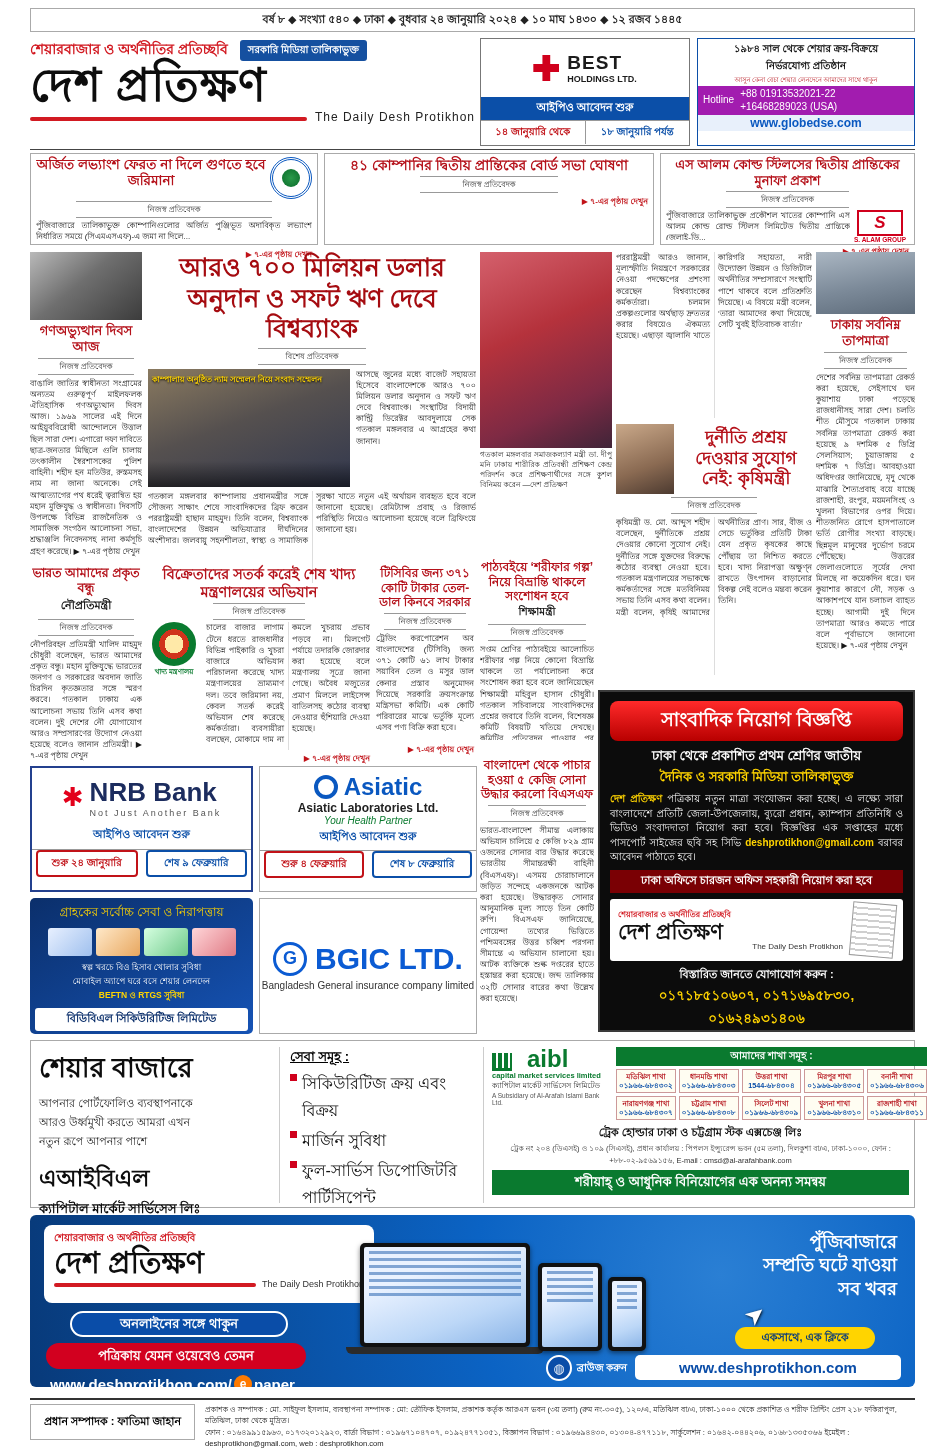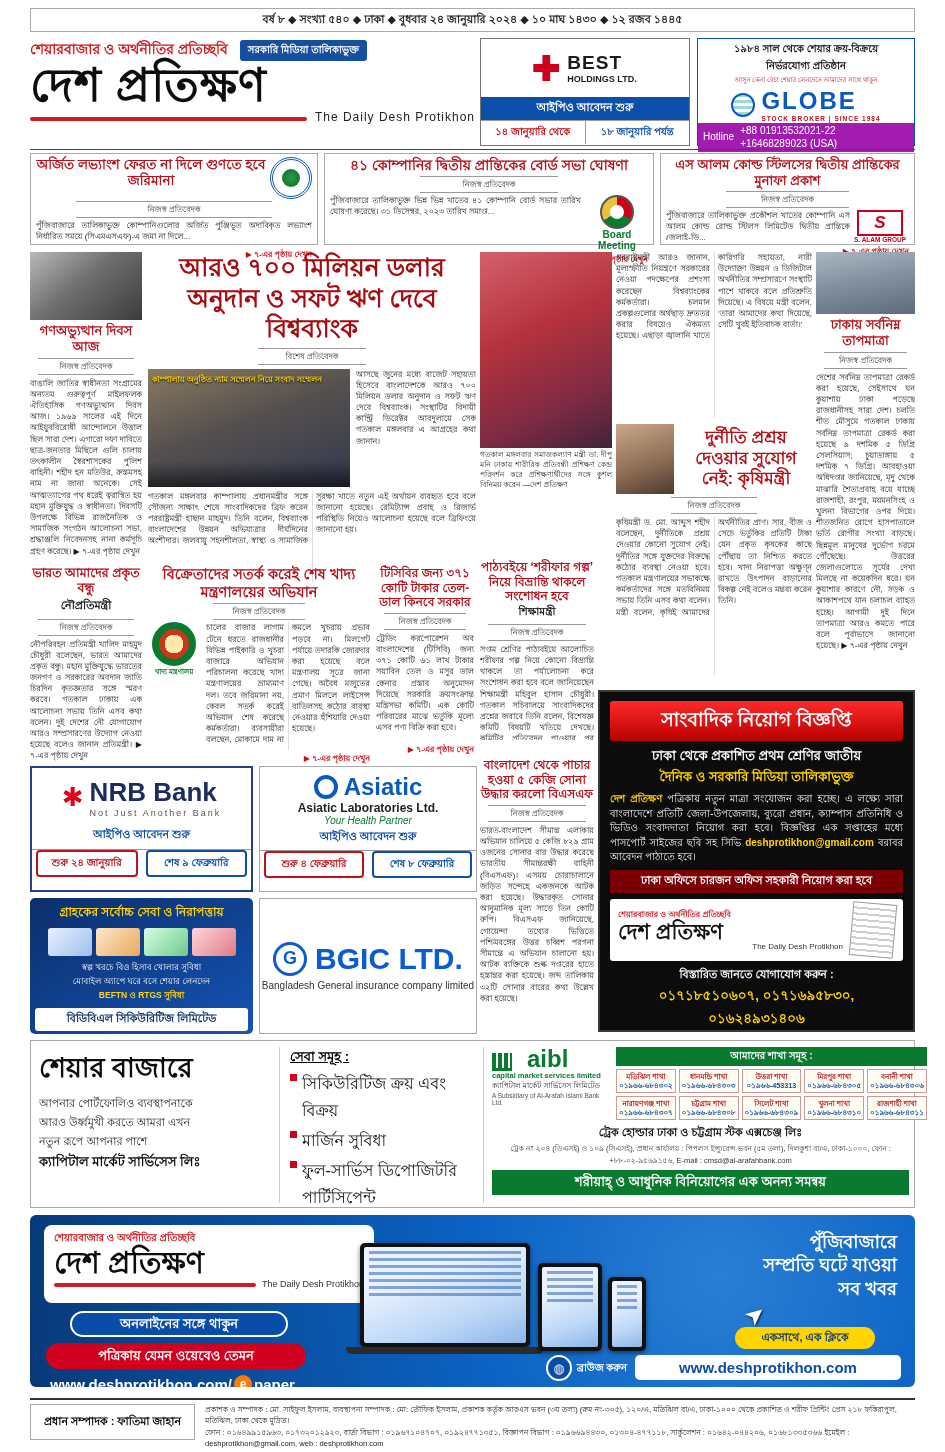--- a/index.html
+++ b/index.html
@@ -26,21 +26,21 @@
 
 .ipo-bar{background:#0b4fa8;color:#fff;font-weight:bold;font-size:11px;text-align:center;padding:2px 0}
 .ipo-cells{display:flex;border-top:1px solid #999}
 .ipo-cells>div{flex:1;font-size:10px;font-weight:bold;text-align:center;padding:3px 0}
 .plus-logo{width:26px;height:26px;background:#d0001c;clip-path:polygon(35% 0,65% 0,65% 35%,100% 35%,100% 65%,65% 65%,65% 100%,35% 100%,35% 65%,0 65%,0 35%,35% 35%)}
 .globe-icon{width:24px;height:24px;border-radius:50%;border:2px solid #0a58c0;background:repeating-linear-gradient(0deg,#9fd8d8 0 3px,#fff 3px 6px)}
 .hotline{background:#a21caf;color:#fff;font-size:10px;font-weight:normal;padding:2px 5px;line-height:1.25}
 .circle-logo{border-radius:50%;display:flex;align-items:center;justify-content:center}
 
 .recruit{background:#0c0c0c;color:#fff;border:2px solid #3a3a3a;padding:9px 10px}
-.recruit-title{background:linear-gradient(180deg,#ff2a2a,#b80000);color:#fff;font-size:19px;font-weight:bold;text-align:center;border-radius:3px;padding:4px 0}
+.recruit-title{background:linear-gradient(180deg,#ff2a2a,#b80000);color:#fff;font-size:19px;font-weight:bold;text-align:center;border-radius:8px;padding:4px 0}
 .yellow{color:#ffd400}
 
 .svc-item{font-size:16px;color:#111;margin:3px 0;display:flex;gap:5px;align-items:flex-start}
 .svc-bullet{width:7px;height:7px;background:#d0001c;margin-top:3px;flex:none}
 .branch-cell{border:1px solid #c99;background:#fffdf2;font-size:7.2px;line-height:1.25;padding:2px;text-align:center}
 .branch-cell b{color:#b5121b;display:block}
 .branch-cell span{color:#0b4fa8;font-weight:bold}
 .green-bar{background:#0a7a2f;color:#fff;font-weight:bold;text-align:center}
 
 .banner{background:radial-gradient(circle at 78% 35%,#2a7fd4 0,#0b63c4 35%,#083a7a 100%);border-radius:6px;overflow:hidden}
@@ -82,27 +82,20 @@
     <div class="ipo-cells">
       <div style="color:#c11218;border-right:1px solid #999">১৪ জানুয়ারি থেকে</div>
       <div style="color:#0b4fa8">১৮ জানুয়ারি পর্যন্ত</div>
     </div>
   </div>
 
   <div class="abs box" style="left:697px;top:38px;width:218px;height:108px;border-color:#0b4fa8">
     <div class="ctr" style="font-size:10px;font-weight:bold;color:#111;padding-top:2px">১৯৮৪ সাল থেকে শেয়ার ক্রয়-বিক্রয়ে</div>
     <div class="ctr" style="font-size:10px;font-weight:bold;color:#111">নির্ভরযোগ্য প্রতিষ্ঠান</div>
     <div class="ctr" style="font-size:6.5px;color:#b5121b">আসুন কেনা বেচা শেয়ার লেনদেনে আমাদের সাথে থাকুন</div>
-    <div style="display:flex;align-items:center;justify-content:center;gap:6px;margin:1px 0">
-      <div class="globe-icon"></div>
-      <div>
-        <span style="font-size:24px;font-weight:bold;color:#0a58c0;letter-spacing:2px">GLOBE</span>
-        <div style="font-size:6.5px;color:#b5121b;font-weight:bold;letter-spacing:1px">STOCK BROKER | SINCE 1984</div>
-      </div>
-    </div>
     <div class="hotline" style="display:flex;gap:6px;align-items:center">
       <span>Hotline</span>
       <span>
         <span style="display:block">+88 01913532021-22</span>
         <span style="display:block">+16468289023 (USA)</span>
       </span>
     </div>
     <div class="ctr" style="background:#e8f0fb;font-size:12px;font-weight:bold;color:#0a58c0;padding:1px 0">www.globedse.com</div>
   </div>
 
@@ -116,29 +109,20 @@
       </div>
     </div>
     <div class="byline" style="margin:2px 40px">নিজস্ব প্রতিবেদক</div>
     <div class="body-sm" style="height:26px">পুঁজিবাজারে তালিকাভুক্ত কোম্পানিগুলোর অর্জিত পুঞ্জিভূত অদাবিকৃত লভ্যাংশ নির্ধারিত সময়ে (সিএমএসএফ)-এ জমা না দিলে...</div>
     <div class="more">▶ ৭-এর পৃষ্ঠায় দেখুন</div>
   </div>
 
   <div class="abs box" style="left:324px;top:153px;width:330px;height:92px;padding:3px 5px">
     <div class="art-title" style="font-size:14px">৪১ কোম্পানির দ্বিতীয় প্রান্তিকের বোর্ড সভা ঘোষণা</div>
     <div class="byline" style="margin:2px 90px">নিজস্ব প্রতিবেদক</div>
-    <div style="display:flex;gap:5px">
-      <div class="body-sm" style="height:36px;flex:1">পুঁজিবাজারে তালিকাভুক্ত ভিন্ন ভিন্ন খাতের ৪১ কোম্পানি বোর্ড সভার তারিখ ঘোষণা করেছে। ৩১ ডিসেম্বর, ২০২৩ তারিখ সমাপ্ত...</div>
-      <div style="flex:none;text-align:center;width:62px">
-        <div class="circle-logo" style="width:34px;height:34px;margin:0 auto;background:conic-gradient(#d0001c 0 33%,#0a7a2f 33% 66%,#e8c23a 66% 100%);border:2px solid #555">
-          <div style="width:14px;height:14px;border-radius:50%;background:#fff"></div>
-        </div>
-        <div style="font-size:10px;font-weight:bold;color:#0a7a2f">Board Meeting</div>
-      </div>
-    </div>
     <div class="more">▶ ৭-এর পৃষ্ঠায় দেখুন</div>
   </div>
 
   <div class="abs box" style="left:660px;top:153px;width:255px;height:92px;padding:3px 5px">
     <div class="art-title" style="font-size:13px">এস আলম কোল্ড স্টিলসের দ্বিতীয় প্রান্তিকের মুনাফা প্রকাশ</div>
     <div class="byline" style="margin:2px 60px">নিজস্ব প্রতিবেদক</div>
     <div style="display:flex;gap:1px">
       <div class="body-sm" style="height:30px;flex:1">পুঁজিবাজারে তালিকাভুক্ত প্রকৌশল খাতের কোম্পানি এস আলম কোল্ড রোল্ড স্টিলস লিমিটেড দ্বিতীয় প্রান্তিকে (জুলাই-ডি...</div>
       <div style="flex:none;text-align:center;width:58px">
         <div style="width:46px;height:26px;border:2px solid #d0001c;margin:0 auto;display:flex;align-items:center;justify-content:center;font-style:italic;font-weight:bold;color:#d0001c;font-size:17px">S</div>
@@ -281,21 +265,21 @@
     <div class="ctr" style="font-size:12px;font-weight:bold;color:#222">Asiatic Laboratories Ltd.</div>
     <div class="ctr" style="font-size:10px;font-style:italic;color:#0a7a2f">Your Health Partner</div>
     <div class="ctr" style="font-size:11px;font-weight:bold;color:#0b4fa8;margin-top:2px">আইপিও আবেদন শুরু</div>
     <div class="ipo-cells" style="margin-top:3px">
       <div style="color:#c11218;border:2px solid #c11218;margin:0 4px;border-radius:4px">শুরু ৪ ফেব্রুয়ারি</div>
       <div style="color:#0b4fa8;border:2px solid #0b4fa8;margin:0 4px;border-radius:4px">শেষ ৮ ফেব্রুয়ারি</div>
     </div>
   </div>
 
   <div class="abs" style="left:30px;top:898px;width:223px;height:136px;background:linear-gradient(150deg,#0b2f6b,#1553b5);border-radius:5px;padding:5px;color:#fff">
-    <div class="ctr yellow" style="font-size:12px;font-weight:bold">গ্রাহকের সর্বোচ্চ সেবা ও নিরাপত্তায়</div>
+    <div class="ctr yellow" style="font-size:12px;font-weight:normal">গ্রাহকের সর্বোচ্চ সেবা ও নিরাপত্তায়</div>
     <div style="display:flex;gap:4px;justify-content:center;margin:5px 0">
       <div style="width:44px;height:28px;background:linear-gradient(135deg,#e8f0ff,#9fc0ee);border-radius:3px"></div>
       <div style="width:44px;height:28px;background:linear-gradient(135deg,#ffe9c9,#e8a75f);border-radius:3px"></div>
       <div style="width:44px;height:28px;background:linear-gradient(135deg,#d6ffe1,#6fc98a);border-radius:3px"></div>
       <div style="width:44px;height:28px;background:linear-gradient(135deg,#ffd6d9,#e07a84);border-radius:3px"></div>
     </div>
     <div class="ctr" style="font-size:8.5px">স্বল্প খরচে বিও হিসাব খোলার সুবিধা</div>
     <div class="ctr" style="font-size:8.5px">মোবাইল অ্যাপে ঘরে বসে শেয়ার লেনদেন</div>
     <div class="ctr yellow" style="font-size:8.5px;font-weight:bold">BEFTN ও RTGS সুবিধা</div>
     <div class="ctr" style="background:#fff;color:#0b2f6b;font-size:11px;font-weight:bold;border-radius:3px;margin-top:5px;padding:2px 0">বিডিবিএল সিকিউরিটিজ লিমিটেড</div>
@@ -313,20 +297,21 @@
 
   <div class="abs box" style="left:30px;top:1040px;width:885px;height:168px">
 
     <div class="abs" style="left:8px;top:6px;width:232px;height:156px">
       <div style="font-size:27px;font-weight:bold;color:#0d0d0d">শেয়ার বাজারে</div>
       <div style="font-size:11px;color:#222;margin-top:3px">
         <div>আপনার পোর্টফোলিও ব্যবস্থাপনাকে</div>
         <div>আরও উর্ধ্বমুখী করতে আমরা এখন</div>
         <div>নতুন রূপে আপনার পাশে</div>
       </div>
+      <div style="font-size:23px;font-weight:bold;color:#0d0d0d;margin-top:8px">এআইবিএল</div>
       <div style="font-size:13px;font-weight:bold;color:#0d0d0d">ক্যাপিটাল মার্কেট সার্ভিসেস লিঃ</div>
     </div>
 
     <div class="abs" style="left:248px;top:6px;width:198px;height:156px;border-left:1px solid #ccc;padding-left:10px">
       <div style="font-size:13px;font-weight:bold;text-decoration:underline;margin-bottom:3px">সেবা সমূহ :</div>
       <div class="svc-item">
           <span class="svc-bullet"></span>
           <span>সিকিউরিটিজ ক্রয় এবং বিক্রয়</span>
         </div>
       <div class="svc-item">
@@ -360,21 +345,21 @@
           </div>
           <div style="font-size:7.5px;font-weight:bold;color:#0a7a2f">capital market services limited</div>
           <div style="font-size:7.5px;color:#222">ক্যাপিটাল মার্কেট সার্ভিসেস লিমিটেড</div>
           <div style="font-size:6.5px;color:#555">A Subsidiary of Al-Arafah Islami Bank Ltd.</div>
         </div>
         <div style="flex:1">
           <div class="green-bar" style="font-size:10px;padding:1px 0;margin-bottom:3px">আমাদের শাখা সমূহ :</div>
           <div style="display:grid;grid-template-columns:repeat(5,1fr);gap:3px">
             <div class="branch-cell"><b>মতিঝিল শাখা</b><span>০১৯৬৬-৬৮৪৩০২</span></div>
             <div class="branch-cell"><b>ধানমন্ডি শাখা</b><span>০১৯৬৬-৬৮৪৩০৩</span></div>
-            <div class="branch-cell"><b>উত্তরা শাখা</b><span>০১৯৬৬-453313</span></div>
+            <div class="branch-cell"><b>উত্তরা শাখা</b><span>1544-৬৮৪৩০৪</span></div>
             <div class="branch-cell"><b>মিরপুর শাখা</b><span>০১৯৬৬-৬৮৪৩০৫</span></div>
             <div class="branch-cell"><b>বনানী শাখা</b><span>০১৯৬৬-৬৮৪৩০৬</span></div>
             <div class="branch-cell"><b>নারায়ণগঞ্জ শাখা</b><span>০১৯৬৬-৬৮৪৩০৭</span></div>
             <div class="branch-cell"><b>চট্টগ্রাম শাখা</b><span>০১৯৬৬-৬৮৪৩০৮</span></div>
             <div class="branch-cell"><b>সিলেট শাখা</b><span>০১৯৬৬-৬৮৪৩০৯</span></div>
             <div class="branch-cell"><b>খুলনা শাখা</b><span>০১৯৬৬-৬৮৪৩১০</span></div>
             <div class="branch-cell"><b>রাজশাহী শাখা</b><span>০১৯৬৬-৬৮৪৩১১</span></div>
           </div>
         </div>
       </div>

